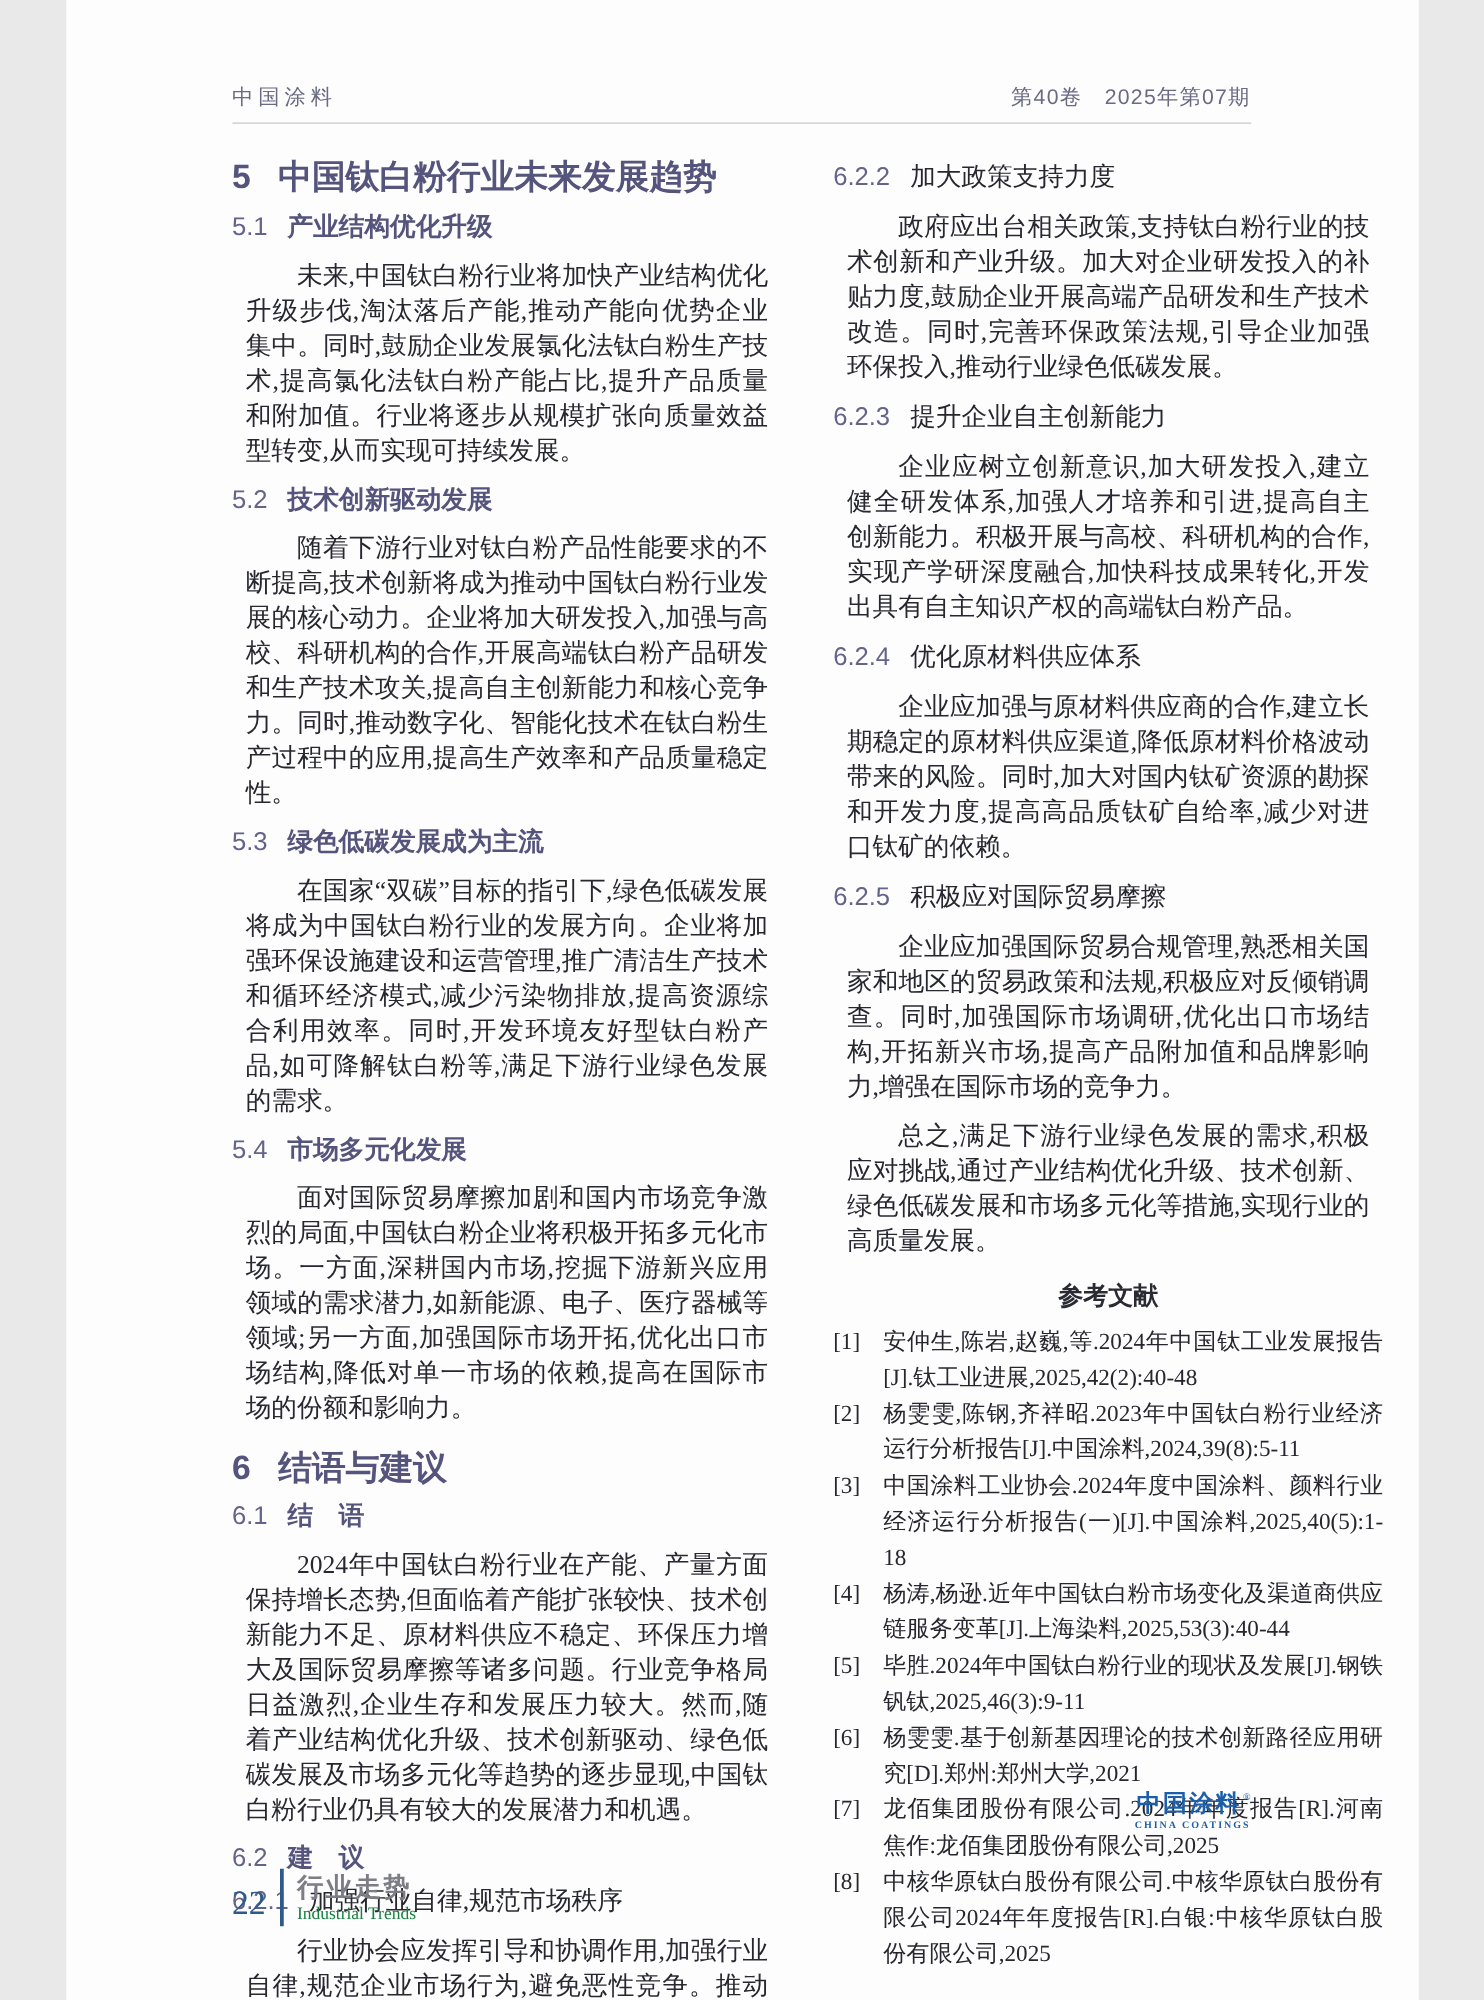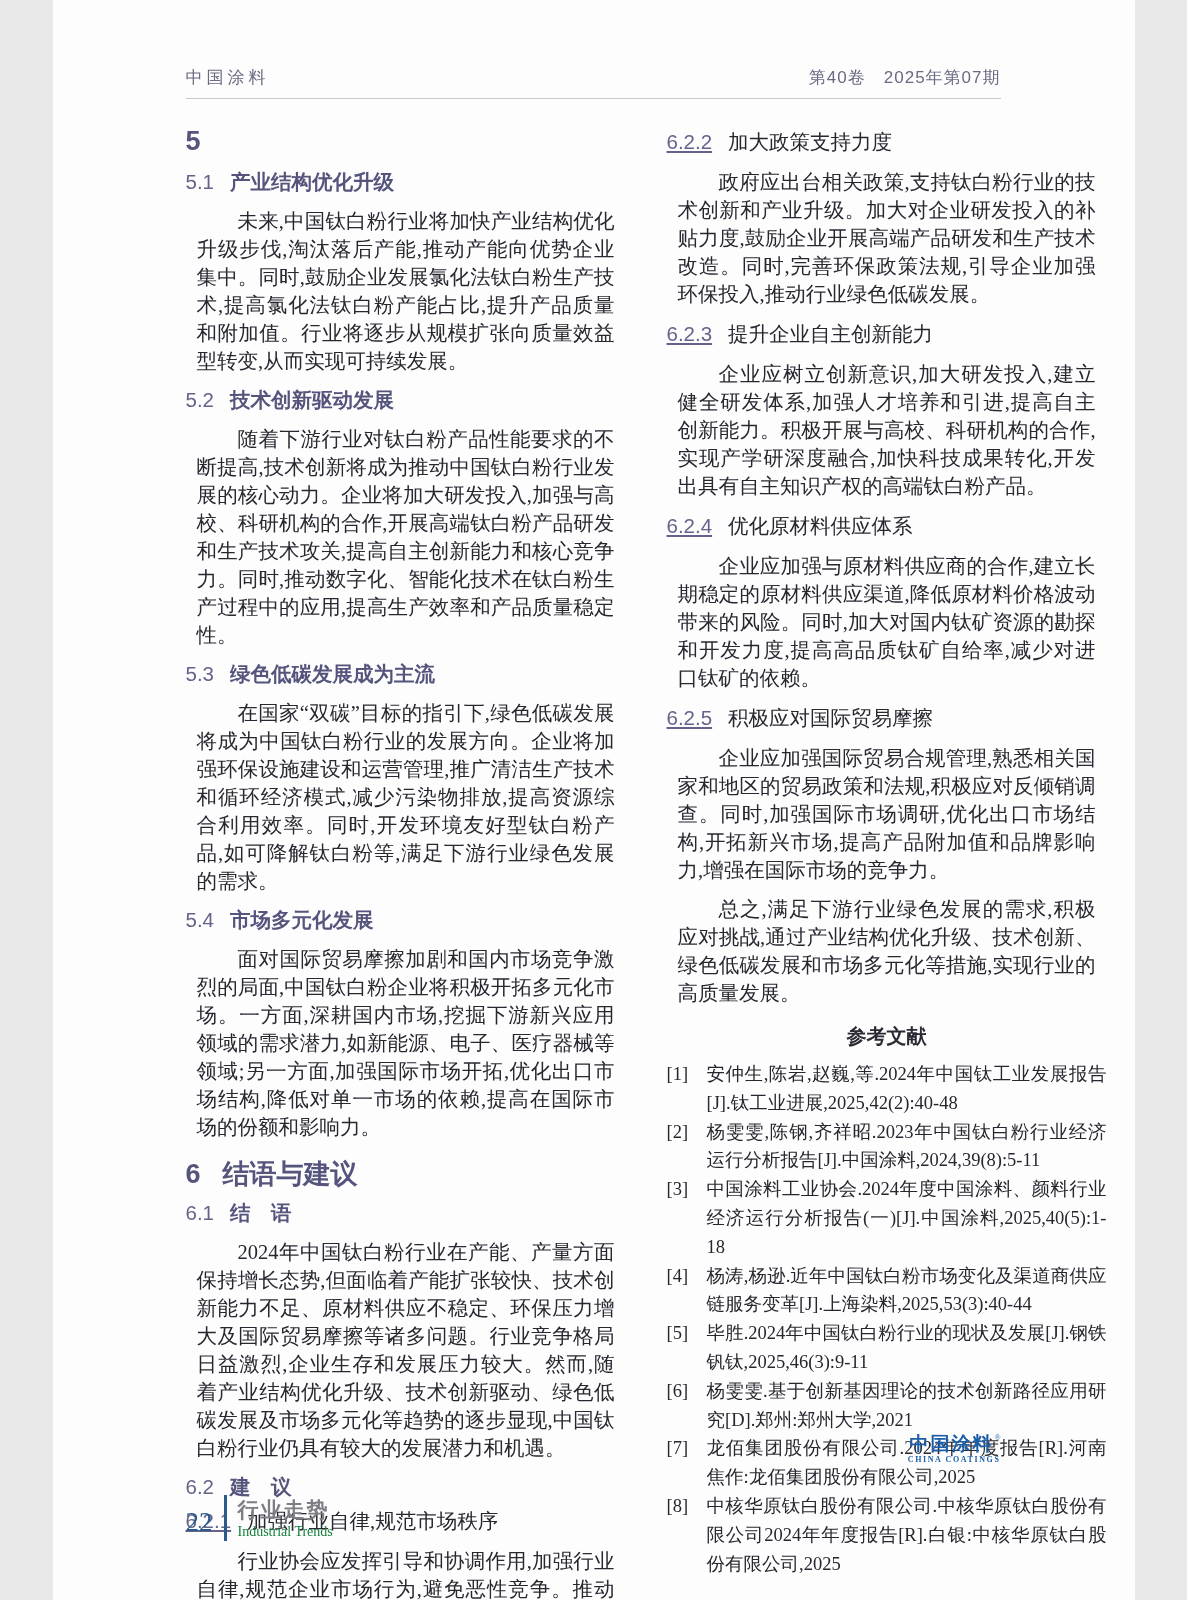--- a/index.html
+++ b/index.html
@@ -46,21 +46,20 @@
   h2.sub .num{font-weight:normal;color:#64648a;}
   
   h3.subsub{
     font-size:20.5px;line-height:30px;font-weight:normal;
     color:#272730;margin:5px 0 2px 0;
     display:flex;gap:16px;
   }
   h3.subsub .num{
     font-family:"Liberation Sans",sans-serif;
     color:#64648a;
-    text-decoration:underline;
   }
   p.body{
     font-size:20.5px;line-height:28px;
     text-align:justify;text-indent:2em;
     margin:11px;color:#272730;
   }
   
   .ref-title{
     text-align:center;
     font-family:"Liberation Sans",sans-serif;
@@ -112,20 +111,21 @@
     <span class="jn">中国涂料</span>
     <span class="iss">第40卷　2025年第07期</span>
   </div>
 
   <div class="columns">
 
     <section class="col">
 
       <h1 class="sec">
         <span class="num">5</span>
+        <span>中国钛白粉行业未来发展趋势</span>
       </h1>
 
       <h2 class="sub">
         <span class="num">5.1</span>
         <span>产业结构优化升级</span>
       </h2>
       <p class="body">未来,中国钛白粉行业将加快产业结构优化升级步伐,淘汰落后产能,推动产能向优势企业集中。同时,鼓励企业发展氯化法钛白粉生产技术,提高氯化法钛白粉产能占比,提升产品质量和附加值。行业将逐步从规模扩张向质量效益型转变,从而实现可持续发展。</p>
 
       <h2 class="sub">
         <span class="num">5.2</span>

